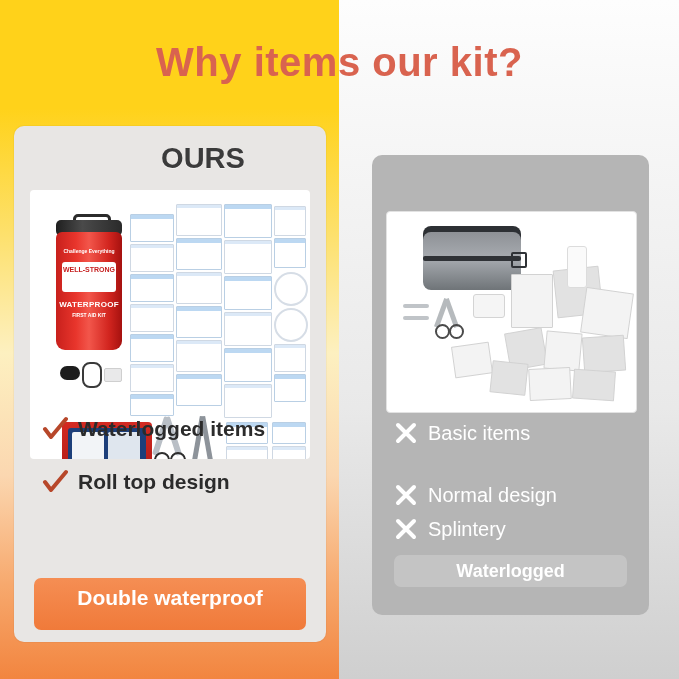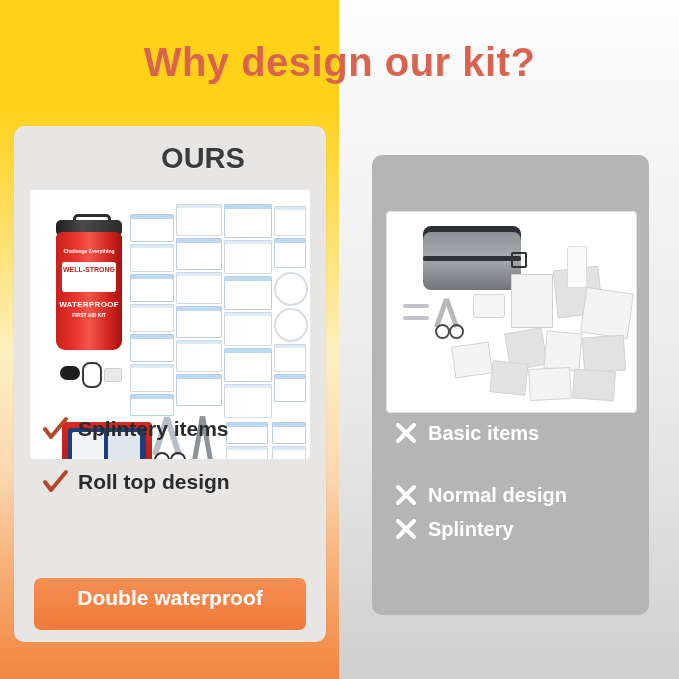--- a/index.html
+++ b/index.html
@@ -248,21 +248,21 @@
   }
   .feat-ours {
     left: 28px;
     font-size: 21px;
     font-weight: bold;
     color: #2b2b2b;
   }
   .feat-others {
     left: 22px;
     font-size: 20px;
-    font-weight: bold;
+    font-weight: normal;
     color: #ffffff;
     align-items: center;
   }
   .check-icon {
     width: 26px; height: 26px;
     margin-right: 10px;
     flex: 0 0 auto;
     position: relative;
   }
   .check-icon svg, .x-icon svg { display: block; }
@@ -297,21 +297,21 @@
   }
 </style>
 </head>
 <body>
 
 <div id="page">
 
   <div class="bg-left"></div>
   <div class="bg-right"></div>
 
-  <div class="heading">Why design our kit?</div>
+  <div class="heading">Why items our kit?</div>
 
   <div class="panel panel-ours">
     <div class="panel-title title-ours">OURS</div>
 
     <div class="photo photo-ours">
 
       <div class="ill drybag-clip"></div>
       <div class="ill drybag-top"></div>
       <div class="ill drybag"></div>
       <div class="ill bag-brand">Challenge Everything</div>
@@ -379,21 +379,21 @@
       <div class="ill packet blue" style="left:176px; top:318px; width:44px; height:12px;"></div>
       <div class="ill packet" style="left:224px; top:318px; width:44px; height:12px;"></div>
     </div>
 
     <div class="feature feat-ours" style="top:290px;">
       <span class="check-icon">
         <svg width="26" height="26" viewBox="0 0 26 26">
             <path d="M3 13 L9 21 L24 3" stroke="#b7472a" stroke-width="4" fill="none" stroke-linecap="round" stroke-linejoin="round"></path>
           </svg>
       </span>
-      <span>Splintery items</span>
+      <span>Waterlogged items</span>
     </div>
 
     <div class="feature feat-ours" style="top:343px;">
       <span class="check-icon">
         <svg width="26" height="26" viewBox="0 0 26 26">
             <path d="M3 13 L9 21 L24 3" stroke="#b7472a" stroke-width="4" fill="none" stroke-linecap="round" stroke-linejoin="round"></path>
           </svg>
       </span>
       <span>Roll top design</span>
     </div>
@@ -453,15 +453,16 @@
     </div>
     <div class="feature feat-others" style="top:362px;">
       <span class="x-icon">
         <svg width="24" height="24" viewBox="0 0 24 24">
             <path d="M4 4 L20 20 M20 4 L4 20" stroke="#ffffff" stroke-width="4" stroke-linecap="round"></path>
           </svg>
       </span>
       <span>Splintery</span>
     </div>
 
+    <div class="pill pill-others">Waterlogged</div>
   </div>
 
 </div>
 
 </body></html>

